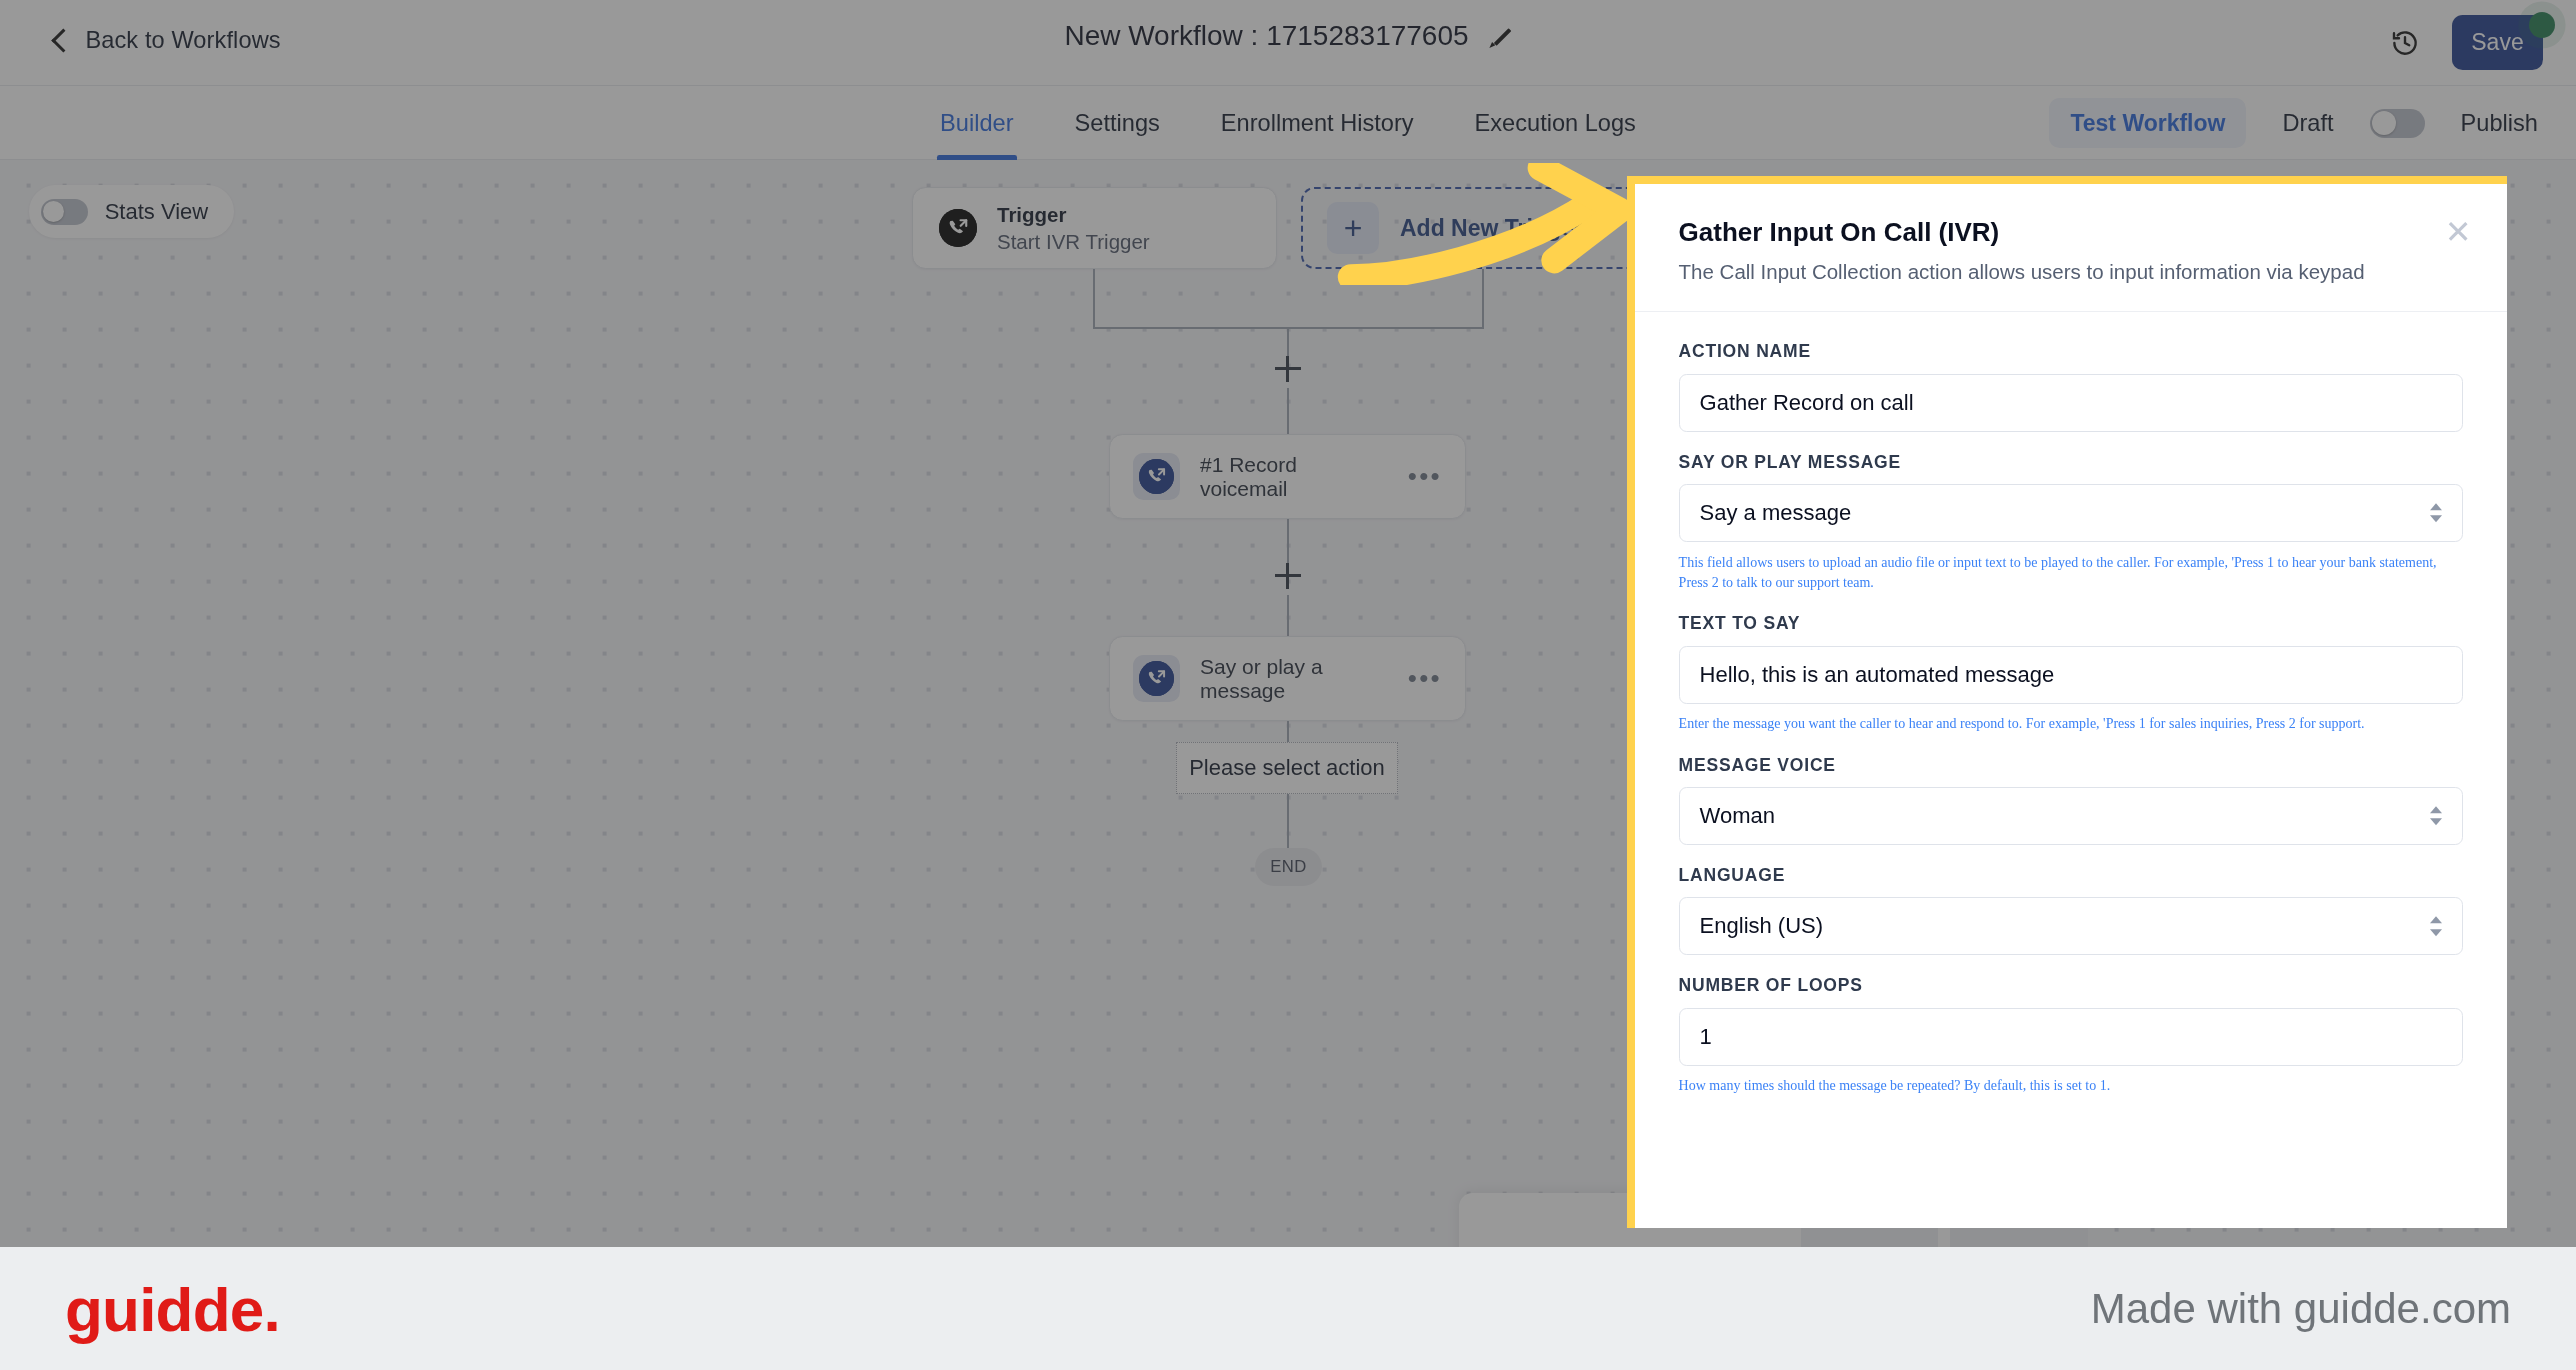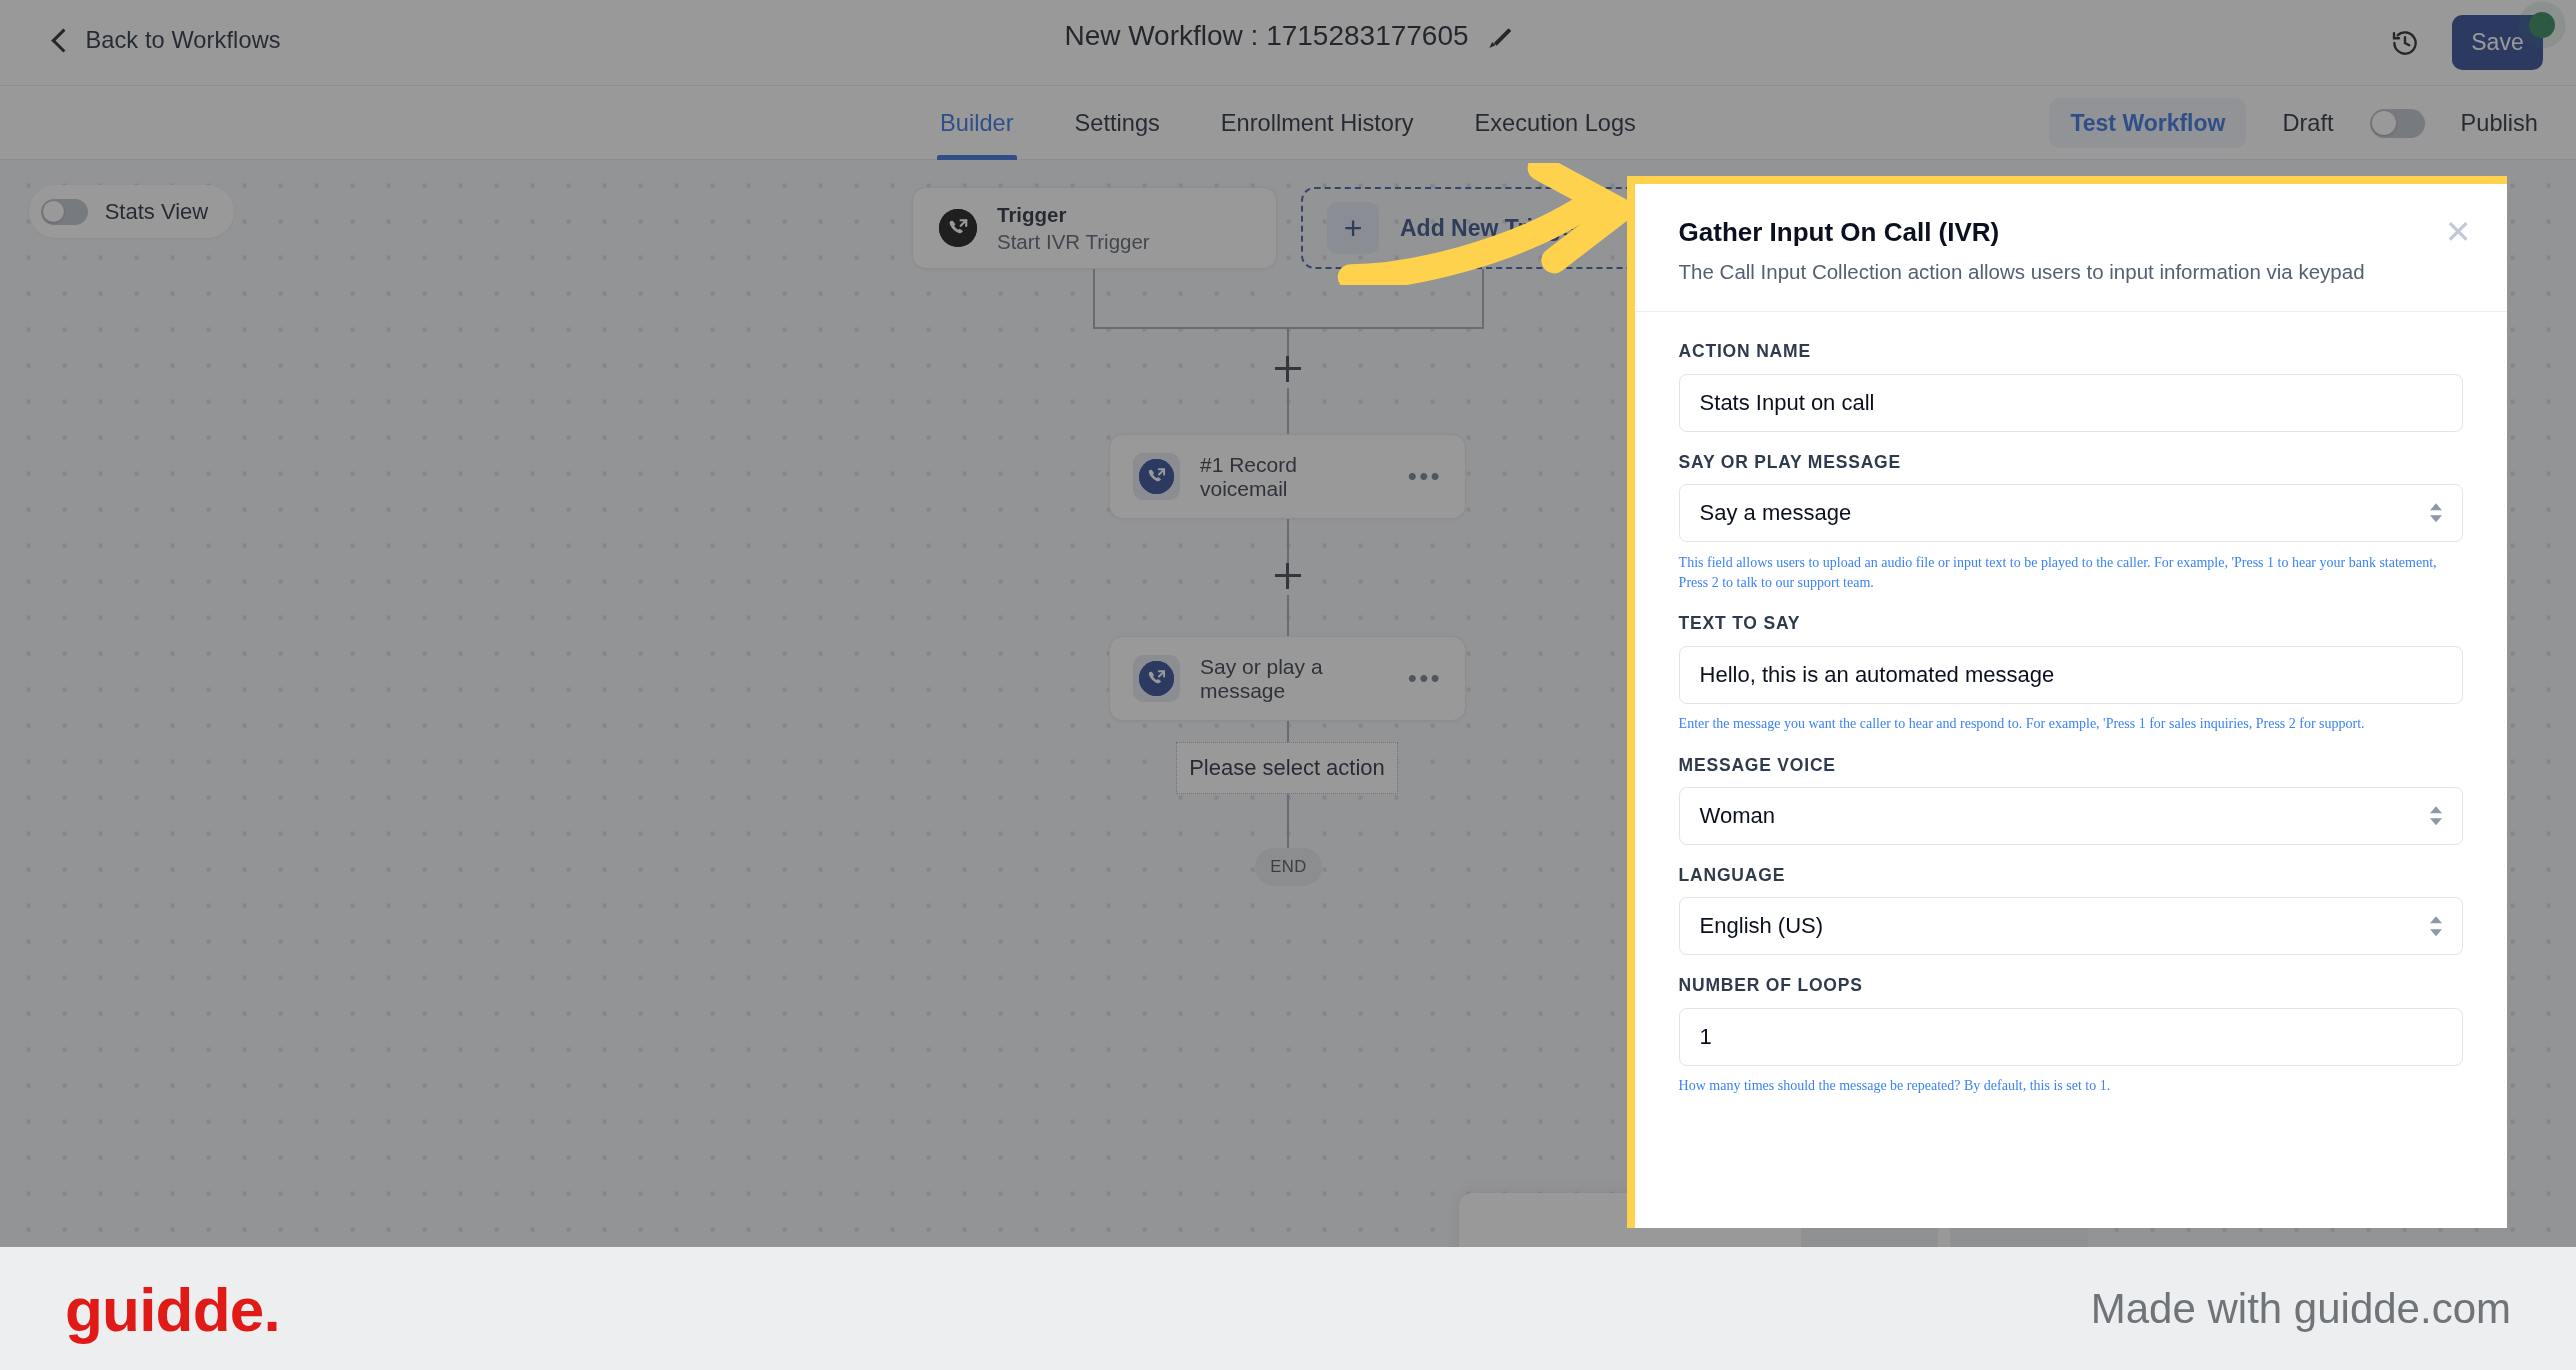--- a/index.html
+++ b/index.html
@@ -445,21 +445,21 @@
         <div class="panel-title">Gather Input On Call (IVR)</div>
         <div class="panel-sub">The Call Input Collection action allows users to input information via keypad</div>
         <span class="panel-close">✕</span>
       </div>
 
       <div class="panel-body">
 
         <div class="field">
           <div class="field-label">ACTION NAME</div>
           <div class="field-input">
-            <span>Stats Input on call</span>
+            <span>Gather Record on call</span>
           </div>
         </div>
 
         <div class="field">
           <div class="field-label">SAY OR PLAY MESSAGE</div>
           <div class="field-input field-select">
             <span>Say a message</span>
             <span class="sel-chevs">
               <span class="chev up"></span>
                 <span class="chev down"></span>

